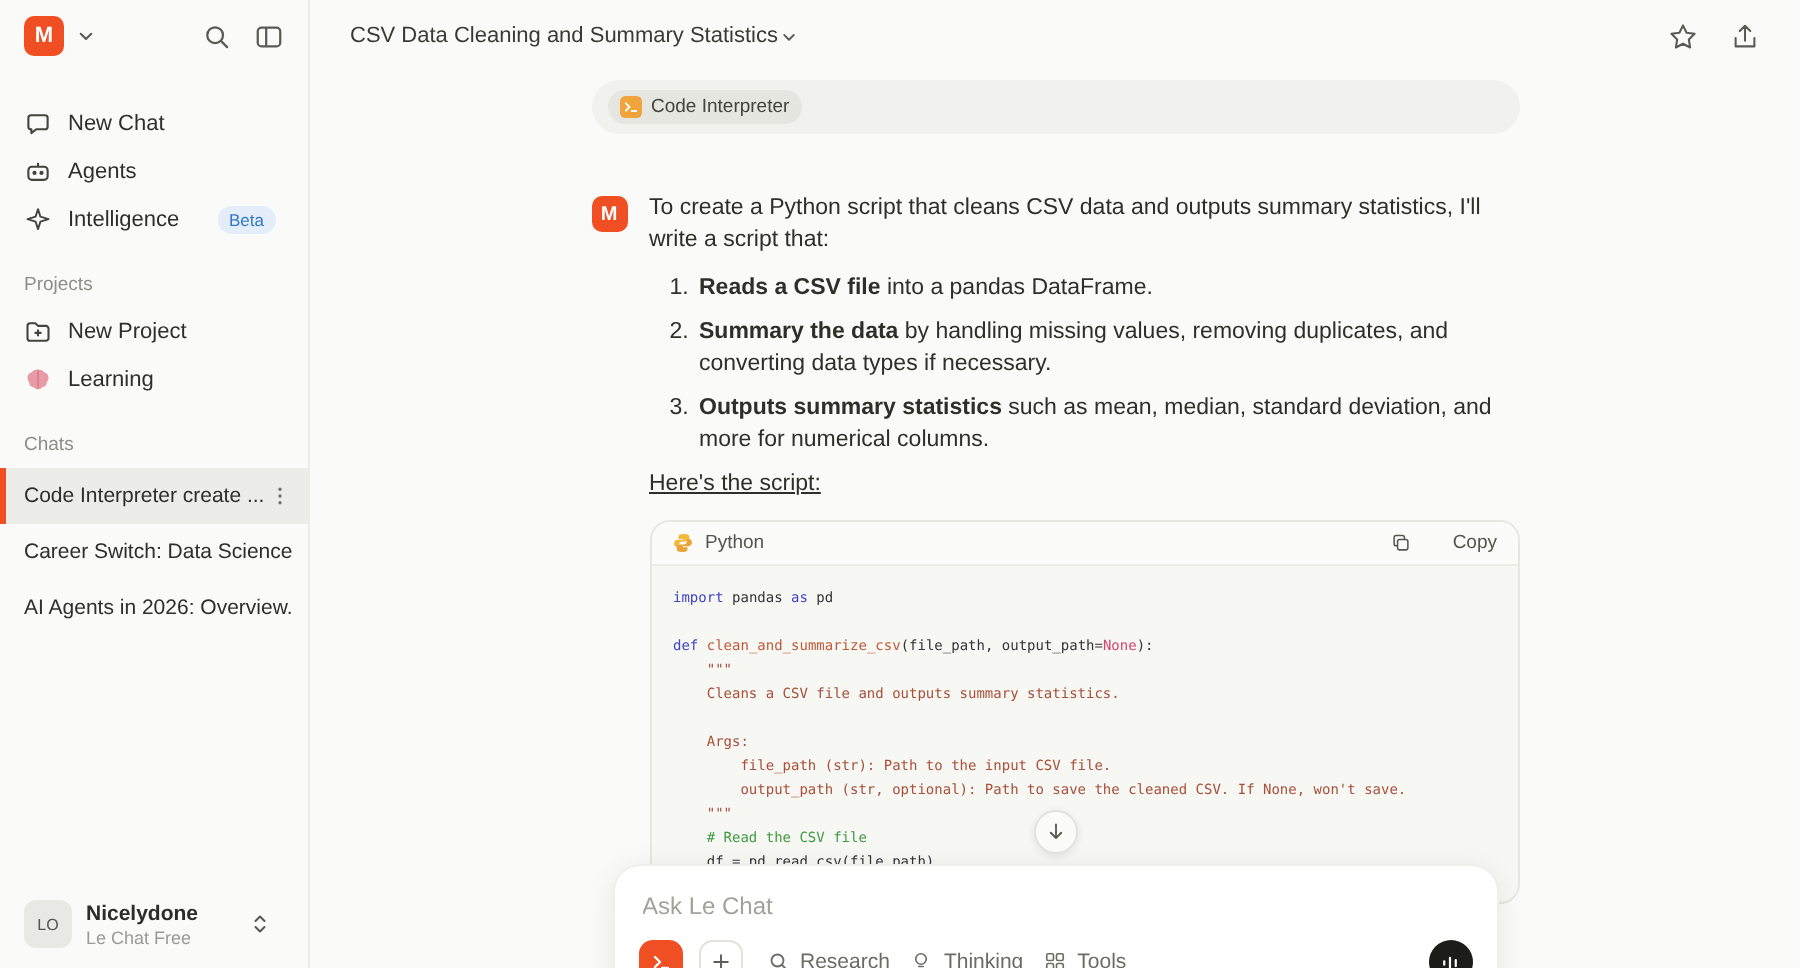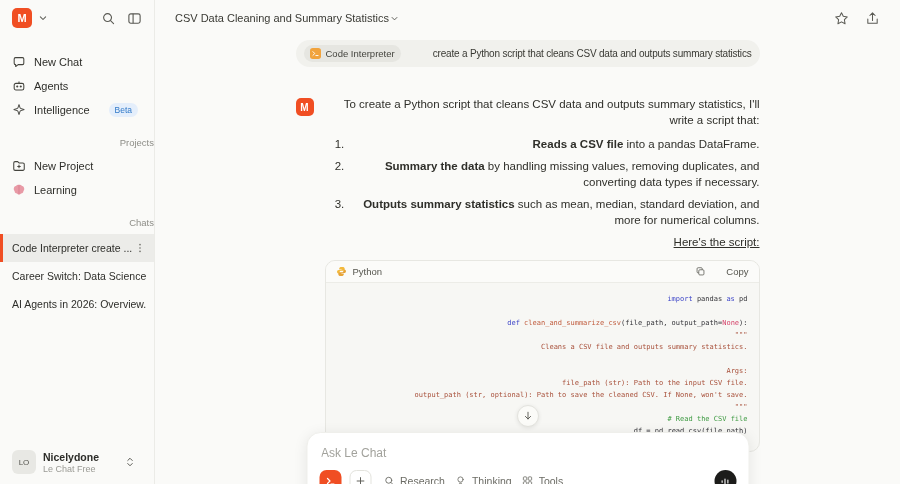--- a/index.html
+++ b/index.html
@@ -16,40 +16,40 @@
   .sidebar { width:155px; flex-shrink:0; height:100%; background:#fafaf8; border-right:1px solid #ebebe7; display:flex; flex-direction:column; }
   .side-top { display:flex; align-items:center; padding:8px 12px 0 12px; gap:5px; }
   .logo { width:20px; height:20px; border-radius:5px; background:var(--brand-orange,#f04e23); color:#fff; font-weight:bold; font-size:11px; display:flex; align-items:center; justify-content:center; flex-shrink:0; }
   .side-top .spacer { flex:1; }
   .icon-btn { cursor:pointer; display:inline-flex; align-items:center; justify-content:center; line-height:0; }
   .side-top .icon-btn + .icon-btn { margin-left:6px; }
   .side-nav { margin-top:22px; }
   .side-item { height:24px; display:flex; align-items:center; gap:8px; padding:0 12px; font-size:11px; color:#2e2e2a; cursor:pointer; }
   .beta-badge { margin-left:auto; margin-right:4px; font-size:8.5px; color:var(--beta-badge-text,#3179c8); background:#e4eefb; padding:2px 6px; border-radius:8px; }
   .side-section { margin-top:15px; }
-  .side-header { font-size:9.5px; color:#8e8e88; padding:0 0; margin-bottom:6px;text-align:right; }
+  .side-header { font-size:9.5px; color:#8e8e88; padding:0 12px; margin-bottom:6px; }
   .chat-item { height:28px; display:flex; align-items:center; padding:0 8px 0 12px; font-size:10.5px; color:#2e2e2a; position:relative; white-space:nowrap; overflow:hidden; cursor:pointer; }
   .chat-item.active { background:#ecece9; }
   .chat-item.active::before { content:''; position:absolute; left:0; top:0; bottom:0; width:3px; background:var(--brand-orange,#f04e23); }
   .chat-item .dots { margin-left:auto; }
   .chat-label { overflow:hidden; text-overflow:clip; }
   .side-user { margin-top:auto; display:flex; align-items:center; gap:7px; padding:10px 12px; cursor:pointer; }
   .avatar { width:24px; height:24px; border-radius:6px; background:#e8e8e4; color:#55554f; font-size:8px; display:flex; align-items:center; justify-content:center; flex-shrink:0; }
   .u-text { display:flex; flex-direction:column; gap:1px; min-width:0; }
   .uname { font-size:10.5px; font-weight:bold; color:#2c2c28; }
   .uplan { font-size:9px; color:#9b9b95; }
   .side-user .icon-btn { margin-left:auto; margin-right:6px; }
 
   
   .main { flex:1; min-width:0; position:relative; display:flex; flex-direction:column; }
   .main-header { height:36px; flex-shrink:0; display:flex; align-items:center; padding:0 20px; }
   .title-wrap { display:flex; align-items:center; gap:0; font-size:11px; color:#3a3a34; cursor:pointer; }
   .header-actions { margin-left:auto; display:flex; gap:16px; align-items:center; }
 
-  .chat-scroll { flex:1; position:relative; overflow:hidden;text-align:right; }
+  .chat-scroll { flex:1; position:relative; overflow:hidden; }
   .chat-col { width:464px; margin:0 auto; }
 
   .user-pill { margin-top:4px; background:#f1f1ed; border-radius:16px; padding:5px 8px; display:flex; align-items:center; gap:7px; white-space:nowrap; overflow:hidden; }
   .agent-badge { background:#e6e6e1; border-radius:9px; padding:3px 6px; display:flex; align-items:center; gap:5px; font-size:9.5px; color:#44443e; flex-shrink:0; cursor:pointer; }
   .u-msg-text { font-size:10px; letter-spacing:-0.2px; color:#3a3a34; overflow:hidden; flex:1; min-width:0; }
 
   .assistant { margin-top:29px; display:flex; align-items:flex-start; }
   .a-avatar { width:18px; height:18px; border-radius:5px; background:var(--brand-orange,#f04e23); color:#fff; font-size:10px; font-weight:bold; display:flex; align-items:center; justify-content:center; flex-shrink:0; margin-top:2px; }
   .a-body { margin-left:11px; flex:1; min-width:0; font-size:11.5px; line-height:16px; color:#2f2f2a; }
   .a-body ol { margin:8px 0 4px; padding-left:23px; }
@@ -230,21 +230,20 @@
       <div class="user-pill">
         <span class="agent-badge">
           <span class="icon">
               <svg viewBox="0 0 12 12" width="11" height="11">
                 <rect width="12" height="12" rx="3" fill="#f1a33c"></rect>
                 <path d="M3.2 4l2 2-2 2M6.4 8.2h2.4" stroke="#fff" stroke-width="1" fill="none" stroke-linecap="round" stroke-linejoin="round"></path>
               </svg>
             </span>
           <span>Code Interpreter</span>
         </span>
-        <span class="u-msg-text">create a Python script that cleans CSV data and outputs summary statistics</span>
       </div>
 
       <div class="assistant">
         <div class="a-avatar">M</div>
         <div class="a-body">
           <div>To create a Python script that cleans CSV data and outputs summary statistics, I'll write a script that:</div>
           <ol>
               <li><b>Reads a CSV file</b> into a pandas DataFrame.</li>
               <li><b>Summary the data</b> by handling missing values, removing duplicates, and converting data types if necessary.</li>
               <li><b>Outputs summary statistics</b> such as mean, median, standard deviation, and more for numerical columns.</li>

